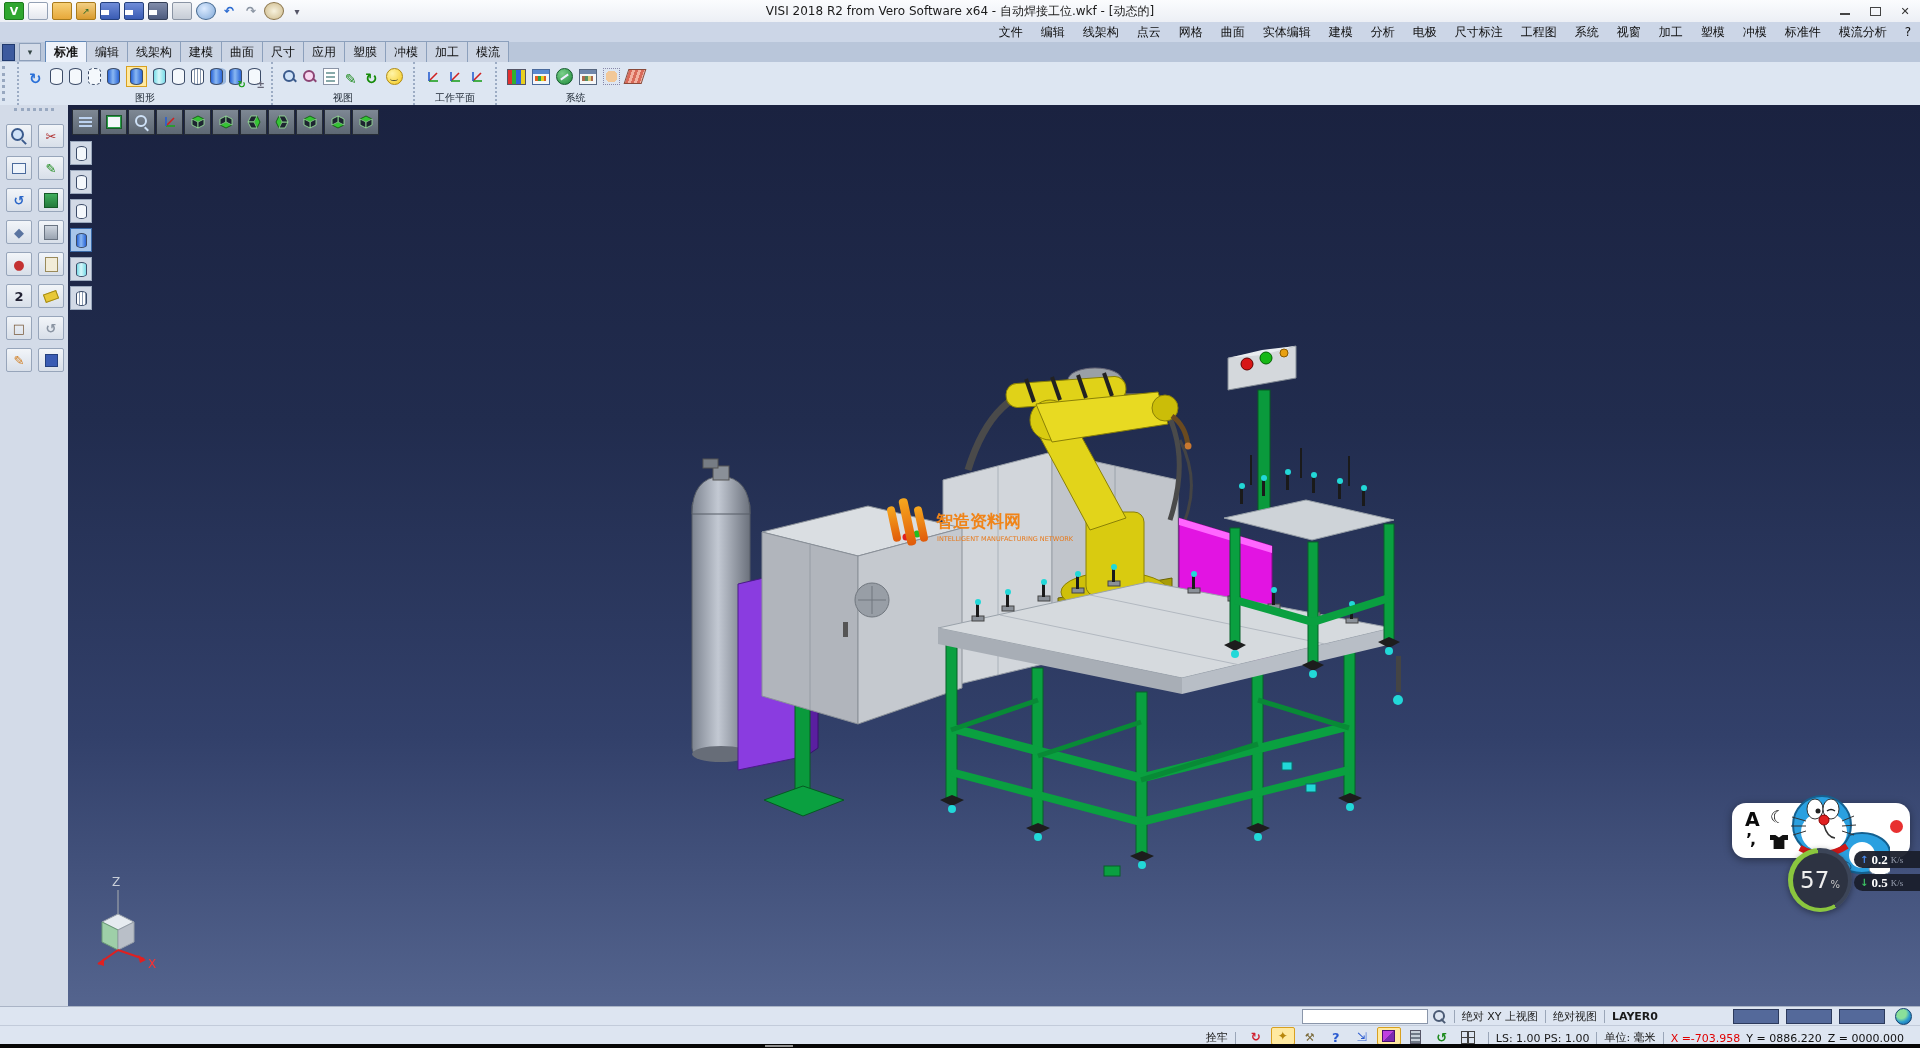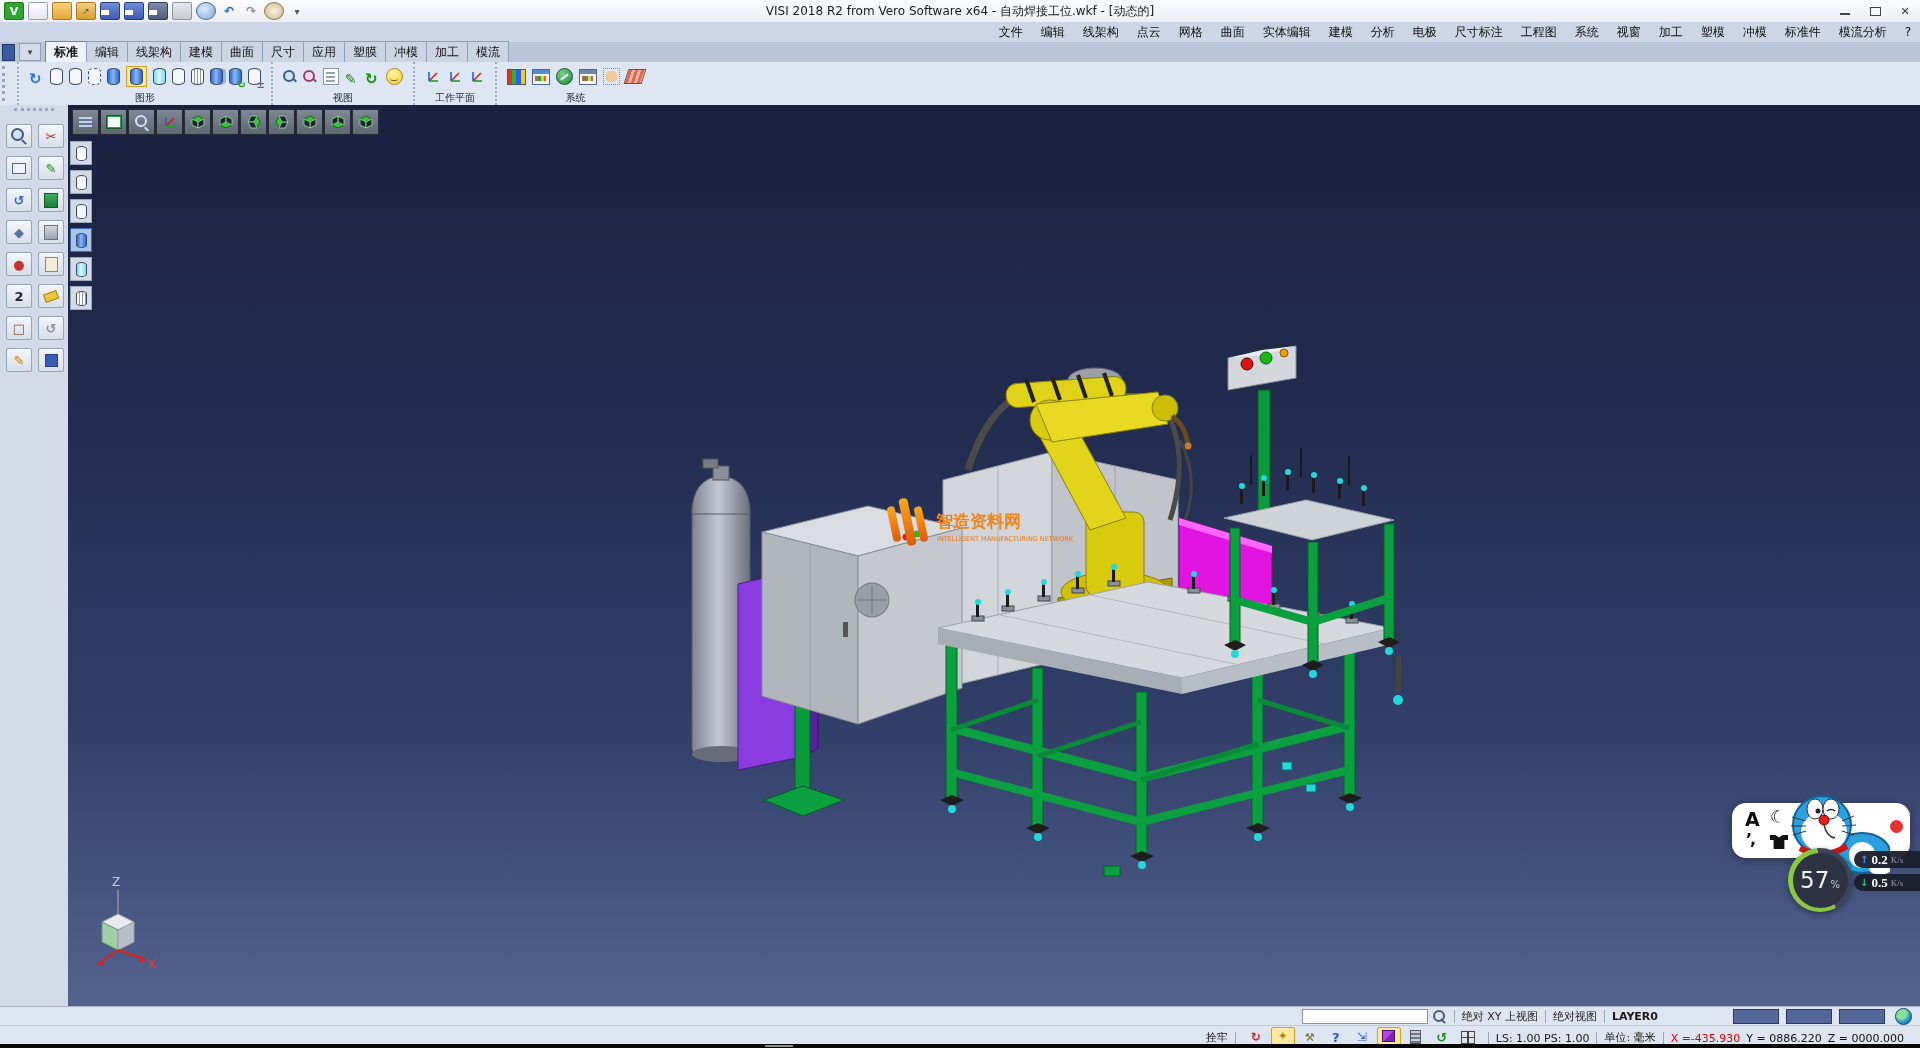--- a/index.html
+++ b/index.html
@@ -730,21 +730,21 @@
   <span class="sic sic-exp"></span>
   <span class="sic hl sic-solid"></span>
   <span class="sic sic-lay"></span>
   <span class="sic sic-rot"></span>
   <span class="sic sic-grid"></span>
   <span class="ssep"></span>
   <span class="lsps">LS: 1.00 PS: 1.00</span>
   <span class="ssep"></span>
   <span>单位: 毫米</span>
   <span class="ssep"></span>
-  <span class="coordx">X =-435.930</span>
+  <span class="coordx">X =-703.958</span>
   <span class="coordyz">Y = 0886.220</span>
   <span class="coordyz">Z = 0000.000</span>
   <span style="width:10px"></span>
 </div>
 
 <div class="taskstrip">
   <span class="tasknub"></span>
 </div>
 
 </body></html>

